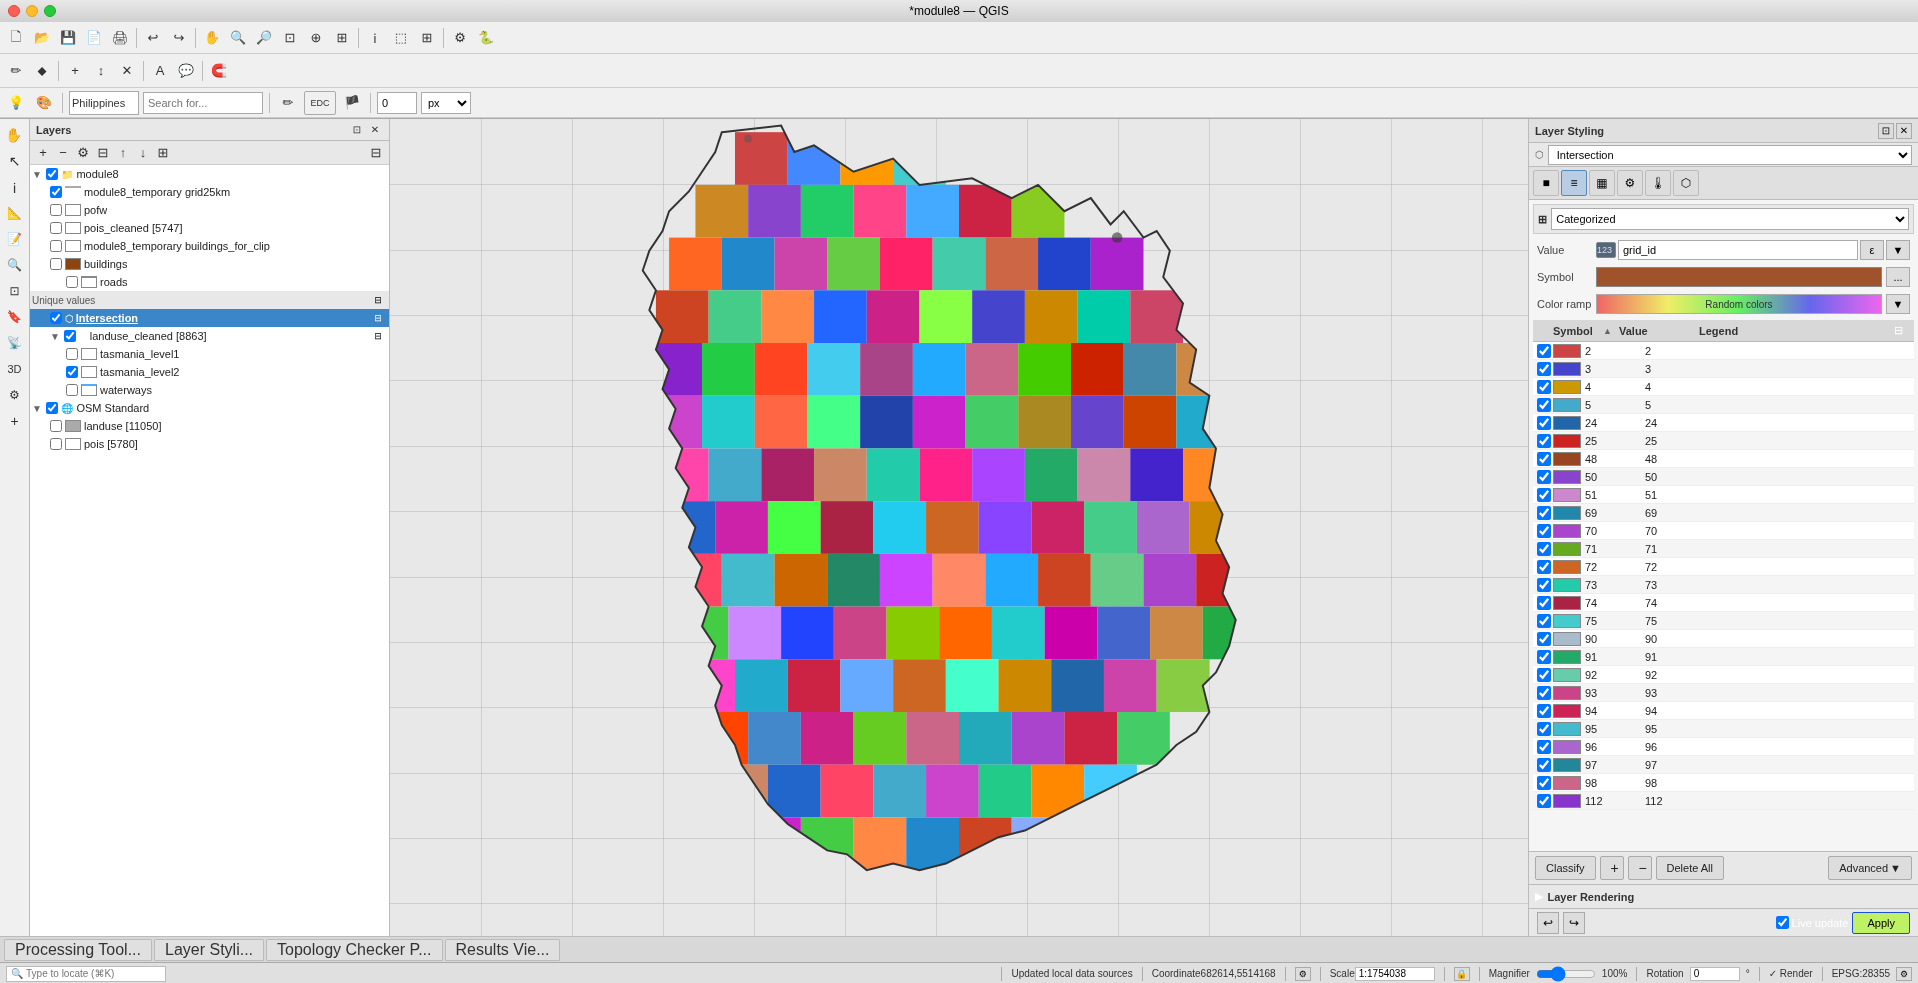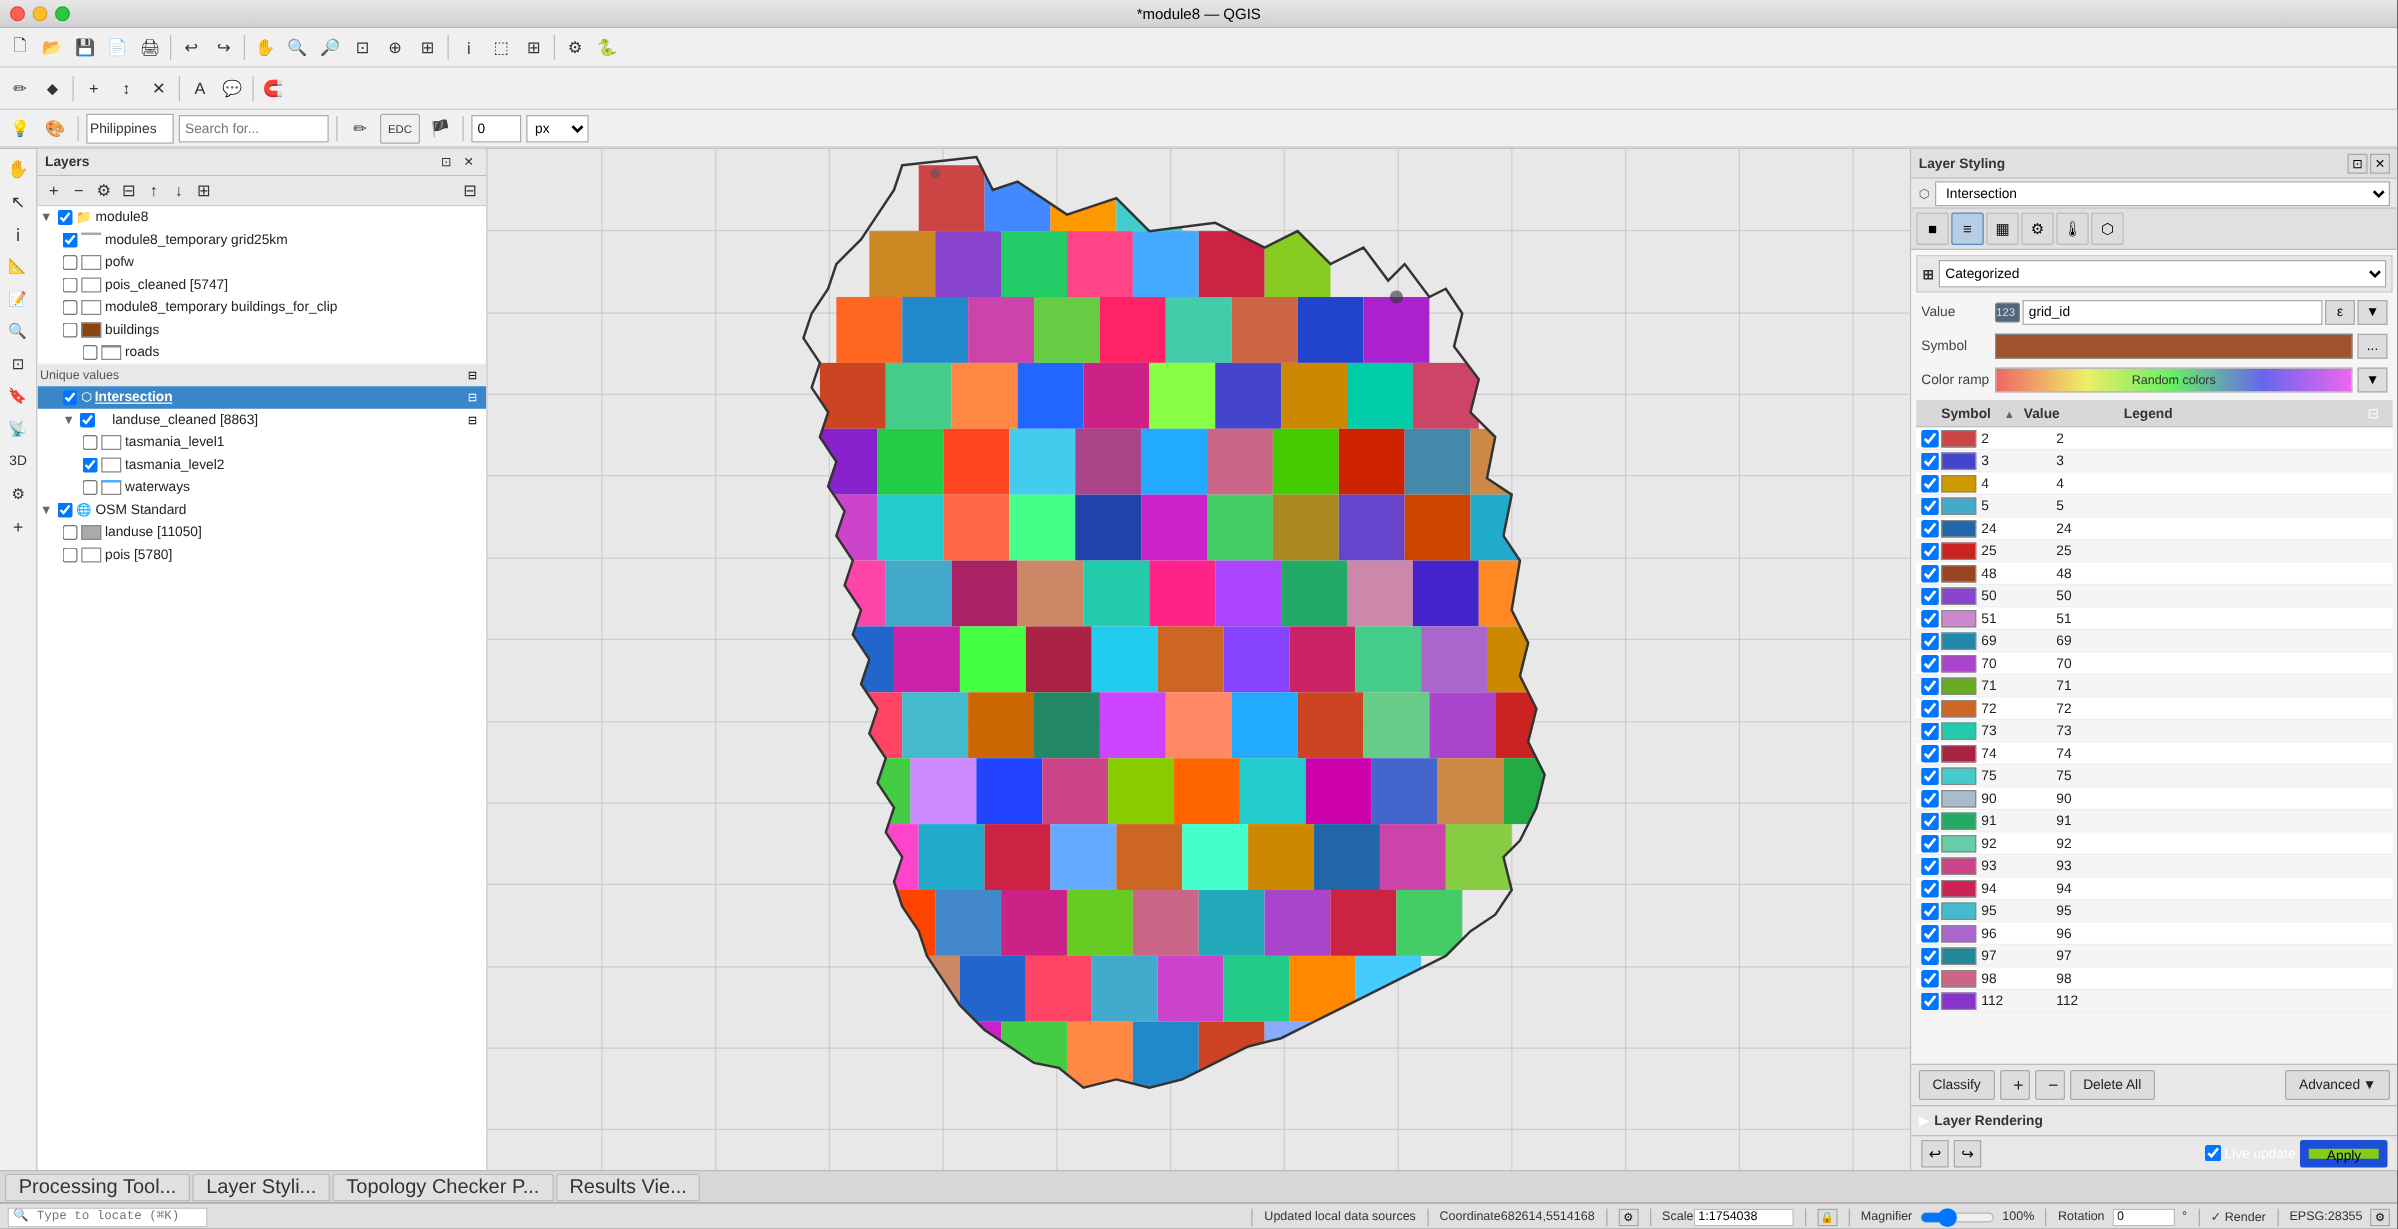--- a/index.html
+++ b/index.html
@@ -104,28 +104,28 @@
     .delete-all-btn { height: 24px; padding: 0 10px; background: #ddd; border: 1px solid #aaa; font-size: 11px; cursor: pointer; color: #222; border-radius: 2px; }
     .advanced-btn { height: 24px; padding: 0 10px; background: #ddd; border: 1px solid #aaa; font-size: 11px; cursor: pointer; color: #222; border-radius: 2px; margin-left: auto; display: flex; align-items: center; gap: 2px; }
 
     
     .layer-rendering { padding: 3px 6px; border-top: 1px solid #bbb; background: #e8e8e8; display: flex; align-items: center; gap: 4px; height: 24px; cursor: pointer; }
     .layer-rendering-label { font-size: 11px; color: #333; font-weight: bold; }
 
     
     .bottom-area { display: flex; align-items: center; background: #e8e8e8; border-top: 1px solid #bbb; height: 28px; padding: 0 8px; gap: 4px; }
     .live-update-cb { display: flex; align-items: center; gap: 3px; margin-left: auto; }
-    .apply-btn { height: 22px; padding: 0 14px; background: #84cc16; border: 7px solid #1d4ed8; font-size: 11px; cursor: pointer; border-radius: 2px; }
+    .apply-btn { height: 22px; padding: 0 14px; background: #bef264; border: 1px solid #1d4ed8; font-size: 11px; cursor: pointer; border-radius: 2px; }
 
     
     .status-bar { display: flex; align-items: center; background: #e0e0e0; border-top: 1px solid #aaa; height: 22px; padding: 0 6px; gap: 6px; font-size: 10px; color: #333; }
     .status-item { display: flex; align-items: center; gap: 0; }
     .status-sep { width: 1px; height: 14px; background: #aaa; margin: 0 3px; }
     .status-locate { flex: 1; }
-    .status-locate input { height: 16px; width: 140px; border: 1px solid #ccc; background: #fff; font-size: 10px; padding: 1px 3px; font-family: Liberation Mono, monospace; }
+    .status-locate input { height: 16px; width: 140px; border: 1px solid #ccc; background: #fff; font-size: 10px; padding: 1px 3px; }
 
     
     .proc-toolbar { display: flex; align-items: center; background: #d8d8d8; border-top: 1px solid #bbb; height: 26px; padding: 0 4px; gap: 2px; }
     .proc-tab { height: 22px; padding: 0 10px; background: #e0e0e0; border: 1px solid #bbb; font-size: 16px; cursor: pointer; color: #333; border-radius: 2px 2px 0 0; }
 
     
     .map-svg { position: absolute; top: 0; left: 0; width: 100%; height: 100%; }
 
     .styling-top-icons { display: flex; gap: 2px; padding: 3px 4px; background: #e0e0e0; border-bottom: 1px solid #bbb; }
     .style-icon-btn { width: 26px; height: 26px; background: #ddd; border: 1px solid #bbb; display: flex; align-items: center; justify-content: center; font-size: 12px; cursor: pointer; border-radius: 2px; }

